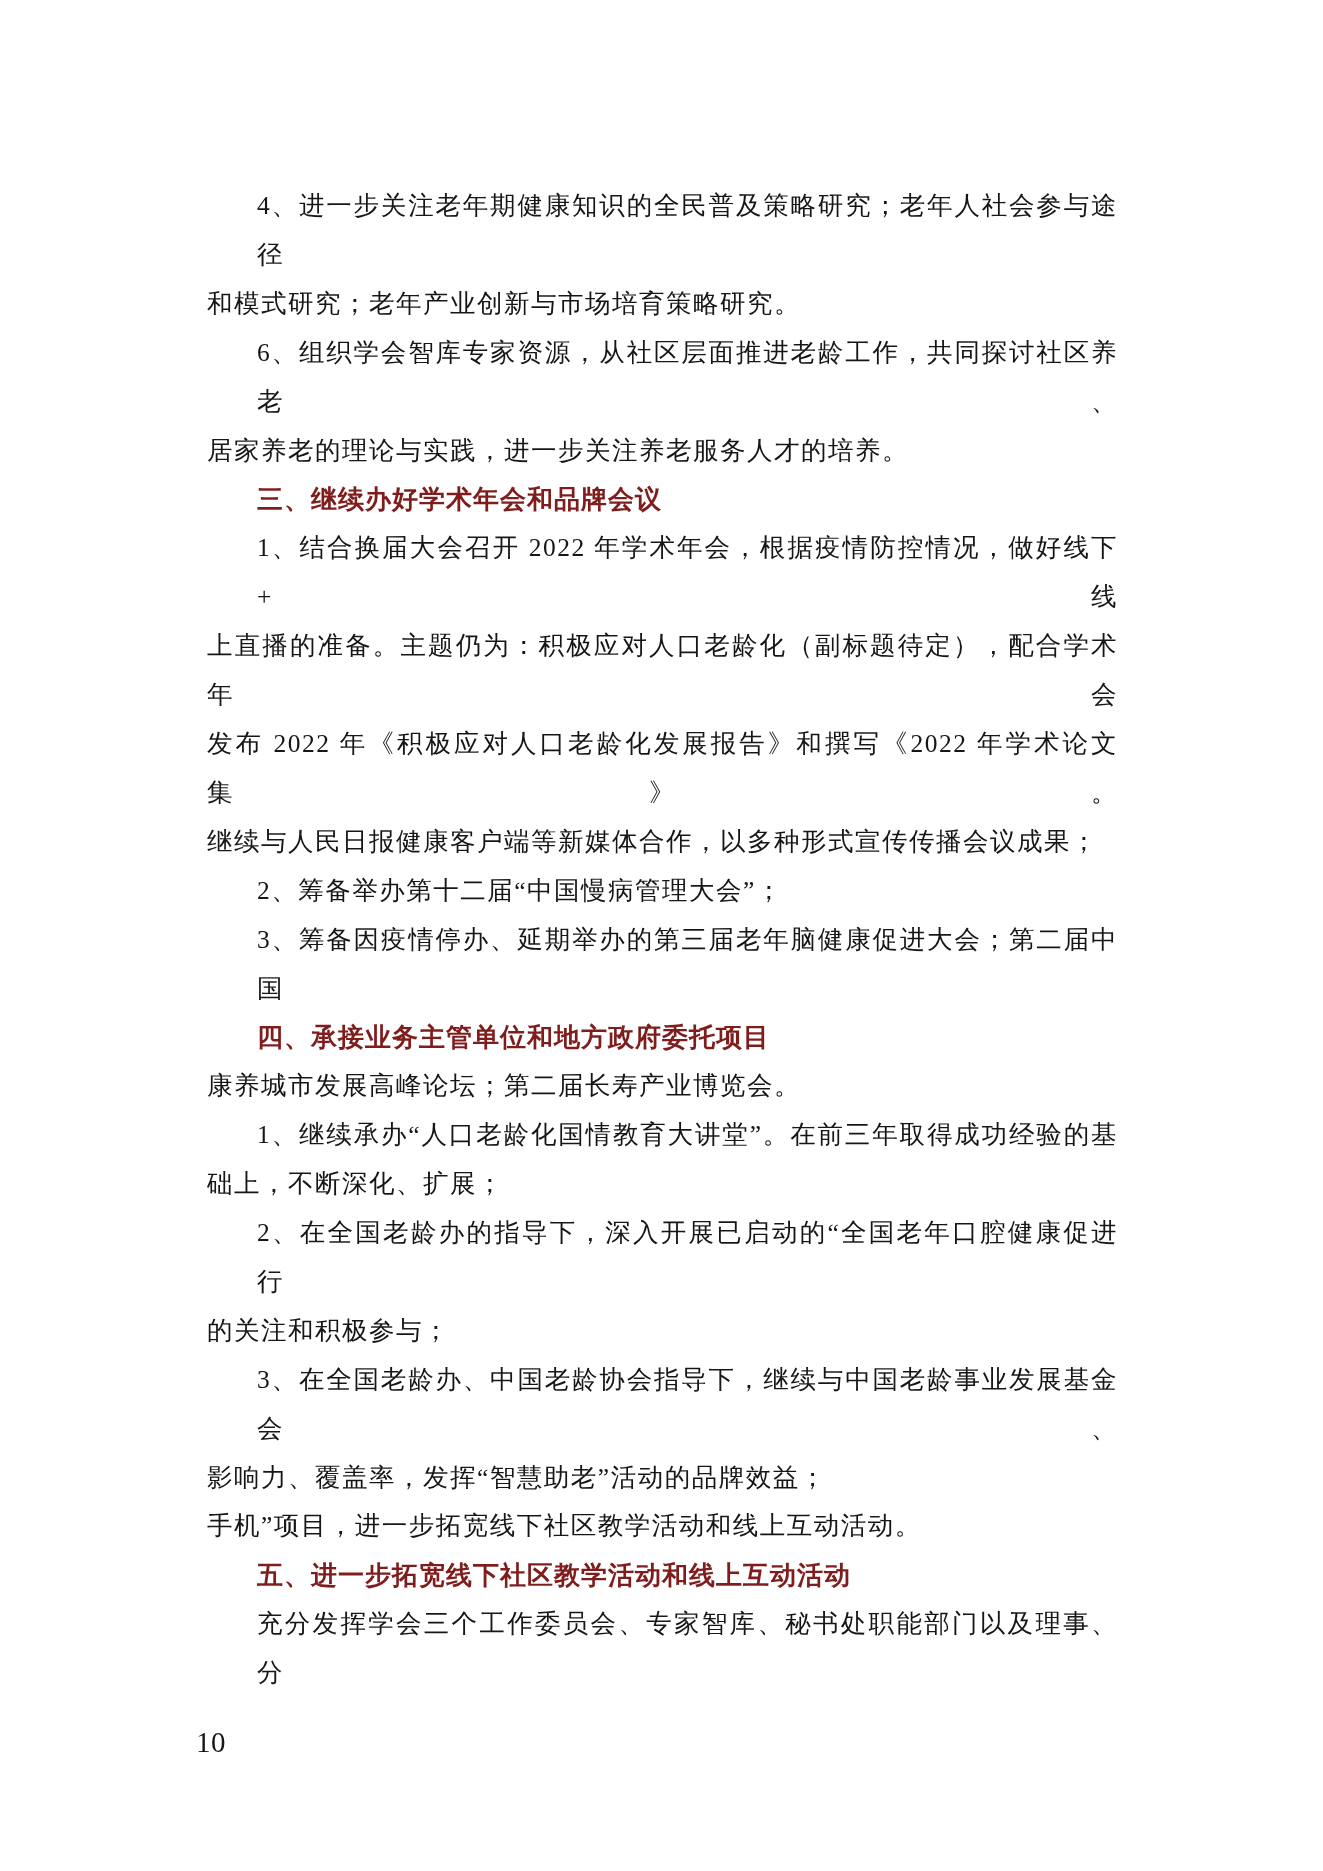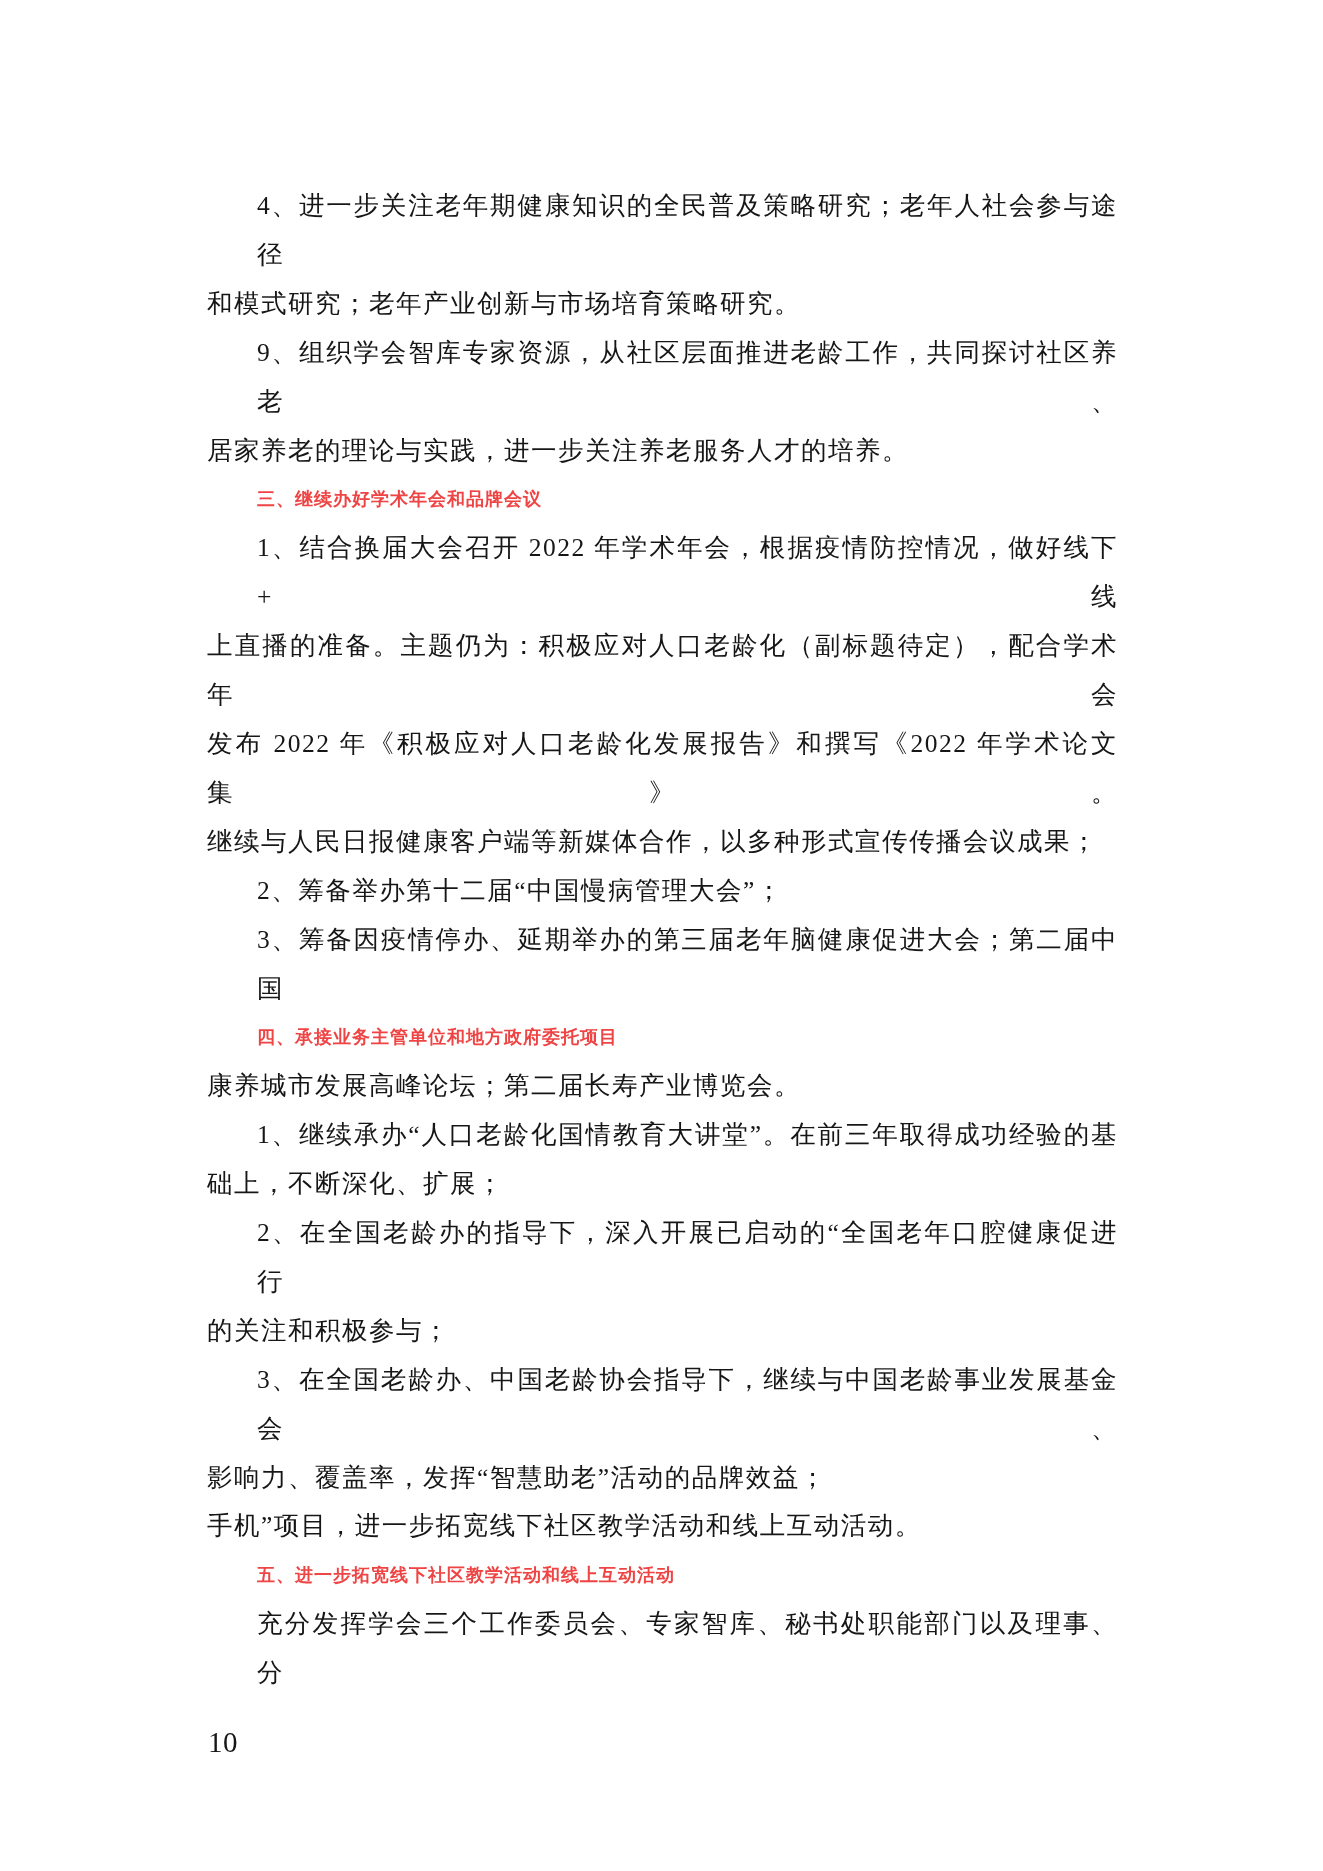--- a/index.html
+++ b/index.html
@@ -35,43 +35,43 @@
   
   .ln.full {
     text-align: justify;
     text-align-last: justify;
     text-justify: inter-character;
   }
 
   .ln.heading {
     font-family: "Liberation Sans", "DejaVu Sans", sans-serif;
     font-weight: 700;
-    font-size: 18px;
+    font-size: 26px;
     letter-spacing: 1px;
-    color: #ef4444;
+    color: #7f1d1d;
   }
 
   .footer-page-number {
     position: absolute;
-    left: 208px;
+    left: 196px;
     top: 1718px;
     font-size: 29px;
     line-height: 49px;
     letter-spacing: 0.5px;
     color: #161616;
   }
 </style>
 </head>
 <body>
 
 <div class="page">
   <main class="content">
     <div class="ln body indent full">4、进一步关注老年期健康知识的全民普及策略研究；老年人社会参与途径</div>
     <div class="ln body">和模式研究；老年产业创新与市场培育策略研究。</div>
-    <div class="ln body indent full">9、组织学会智库专家资源，从社区层面推进老龄工作，共同探讨社区养老、</div>
+    <div class="ln body indent full">6、组织学会智库专家资源，从社区层面推进老龄工作，共同探讨社区养老、</div>
     <div class="ln body">居家养老的理论与实践，进一步关注养老服务人才的培养。</div>
     <div class="ln heading indent">三、继续办好学术年会和品牌会议</div>
     <div class="ln body indent full">1、结合换届大会召开 2022 年学术年会，根据疫情防控情况，做好线下+线</div>
     <div class="ln body full">上直播的准备。主题仍为：积极应对人口老龄化（副标题待定），配合学术年会</div>
     <div class="ln body full">发布 2022 年《积极应对人口老龄化发展报告》和撰写《2022 年学术论文集》。</div>
     <div class="ln body">继续与人民日报健康客户端等新媒体合作，以多种形式宣传传播会议成果；</div>
     <div class="ln body indent">2、筹备举办第十二届“中国慢病管理大会”；</div>
     <div class="ln body indent full">3、筹备因疫情停办、延期举办的第三届老年脑健康促进大会；第二届中国</div>
     <div class="ln heading indent">四、承接业务主管单位和地方政府委托项目</div>
     <div class="ln body">康养城市发展高峰论坛；第二届长寿产业博览会。</div>

